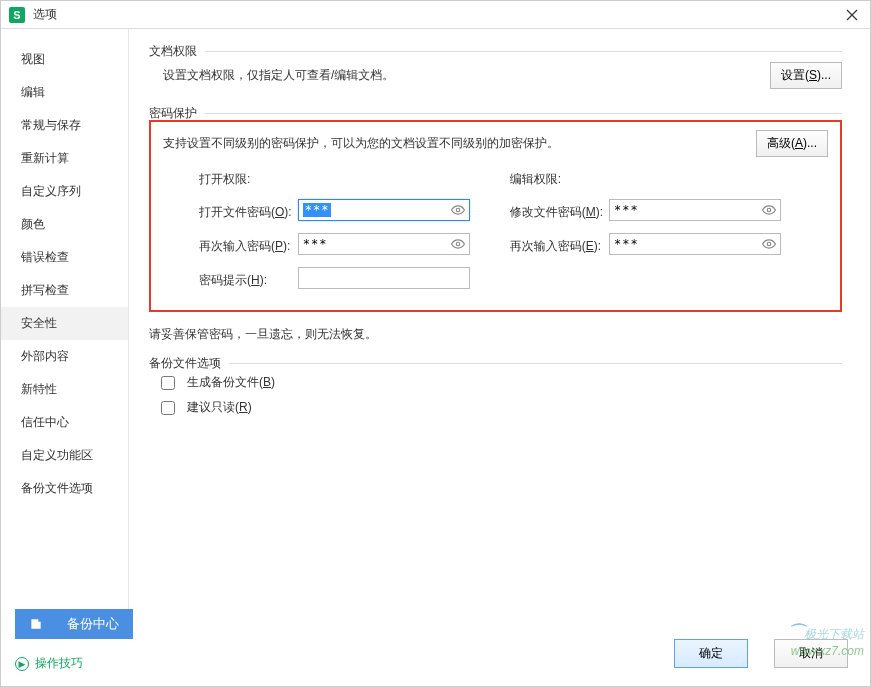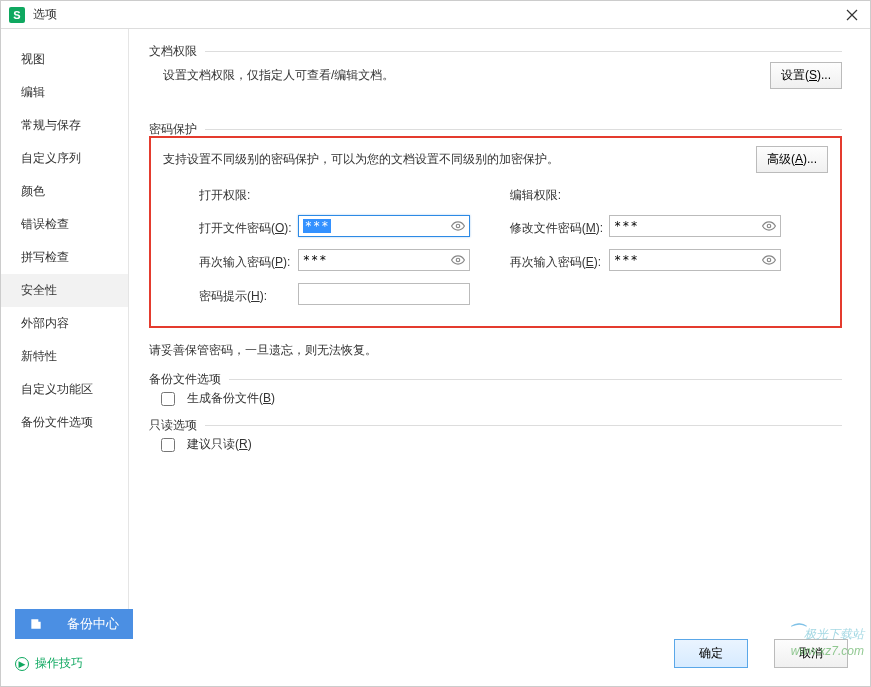--- a/index.html
+++ b/index.html
@@ -14,21 +14,21 @@
     
     .sidebar { width: 128px; border-right: 1px solid #e5e5e5; padding-top: 14px; }
     .sidebar-item { padding: 8px 0 8px 20px; cursor: pointer; color: #333; }
     .sidebar-item.active { background: #f2f2f2; }
     
     .content { flex: 1; padding: 14px 28px 10px 20px; overflow: auto; }
     .legend-line { display: flex; align-items: center; margin-bottom: 4px; }
     .legend-text { padding-right: 8px; white-space: nowrap; }
     .legend-hr { flex: 1; border-top: 1px solid #ddd; }
     
-    .doc-perm-row { display: flex; align-items: center; padding-left: 14px; margin-bottom: 32px; margin-top: -2px; }
+    .doc-perm-row { display: flex; align-items: center; padding-left: 14px; margin-bottom: 16px; margin-top: -2px; }
     .doc-perm-text { flex: 1; }
     .btn { border: 1px solid #bbb; background: linear-gradient(#fdfdfd,#f0f0f0); padding: 4px 10px; cursor: pointer; font-size: 12px; min-width: 60px; }
     
     .red-box { border: 2px solid #e43b2e; padding: 8px 12px 18px 12px; margin-top: -6px; margin-bottom: 14px; position: relative; }
     .red-box-header { display: flex; align-items: center; margin-bottom: 14px; }
     .red-box-header .htext { flex: 1; }
     
     .perm-grid { display: flex; gap: 40px; padding-left: 36px; }
     .perm-col { display: flex; flex-direction: column; gap: 10px; }
     .perm-col .col-title { margin-bottom: 2px; }
@@ -76,27 +76,29 @@
       </svg>
   </div>
 </div>
 
 <div class="main">
 
   <div class="sidebar">
     <div class="sidebar-item">视图</div>
     <div class="sidebar-item">编辑</div>
     <div class="sidebar-item">常规与保存</div>
+    <div class="sidebar-item">重新计算</div>
     <div class="sidebar-item">自定义序列</div>
     <div class="sidebar-item">颜色</div>
     <div class="sidebar-item">错误检查</div>
     <div class="sidebar-item">拼写检查</div>
     <div class="sidebar-item active">安全性</div>
     <div class="sidebar-item">外部内容</div>
     <div class="sidebar-item">新特性</div>
+    <div class="sidebar-item">信任中心</div>
     <div class="sidebar-item">自定义功能区</div>
     <div class="sidebar-item">备份文件选项</div>
   </div>
 
   <div class="content">
 
     <div class="legend-line">
       <span class="legend-text">文档权限</span>
       <div class="legend-hr"></div>
     </div>
@@ -206,24 +208,20 @@
 
     <div class="legend-line">
       <span class="legend-text">备份文件选项</span>
       <div class="legend-hr"></div>
     </div>
     <div class="checkbox-row">
       <input type="checkbox" style="">
       <label>生成备份文件(<u class="k">B</u>)</label>
     </div>
 
-    <div class="legend-line">
-      <span class="legend-text">只读选项</span>
-      <div class="legend-hr"></div>
-    </div>
     <div class="checkbox-row">
       <input type="checkbox" style="">
       <label>建议只读(<u class="k">R</u>)</label>
     </div>
 
   </div>
 </div>
 
 <div class="backup-footer">
   <svg viewBox="0 0 24 24">

